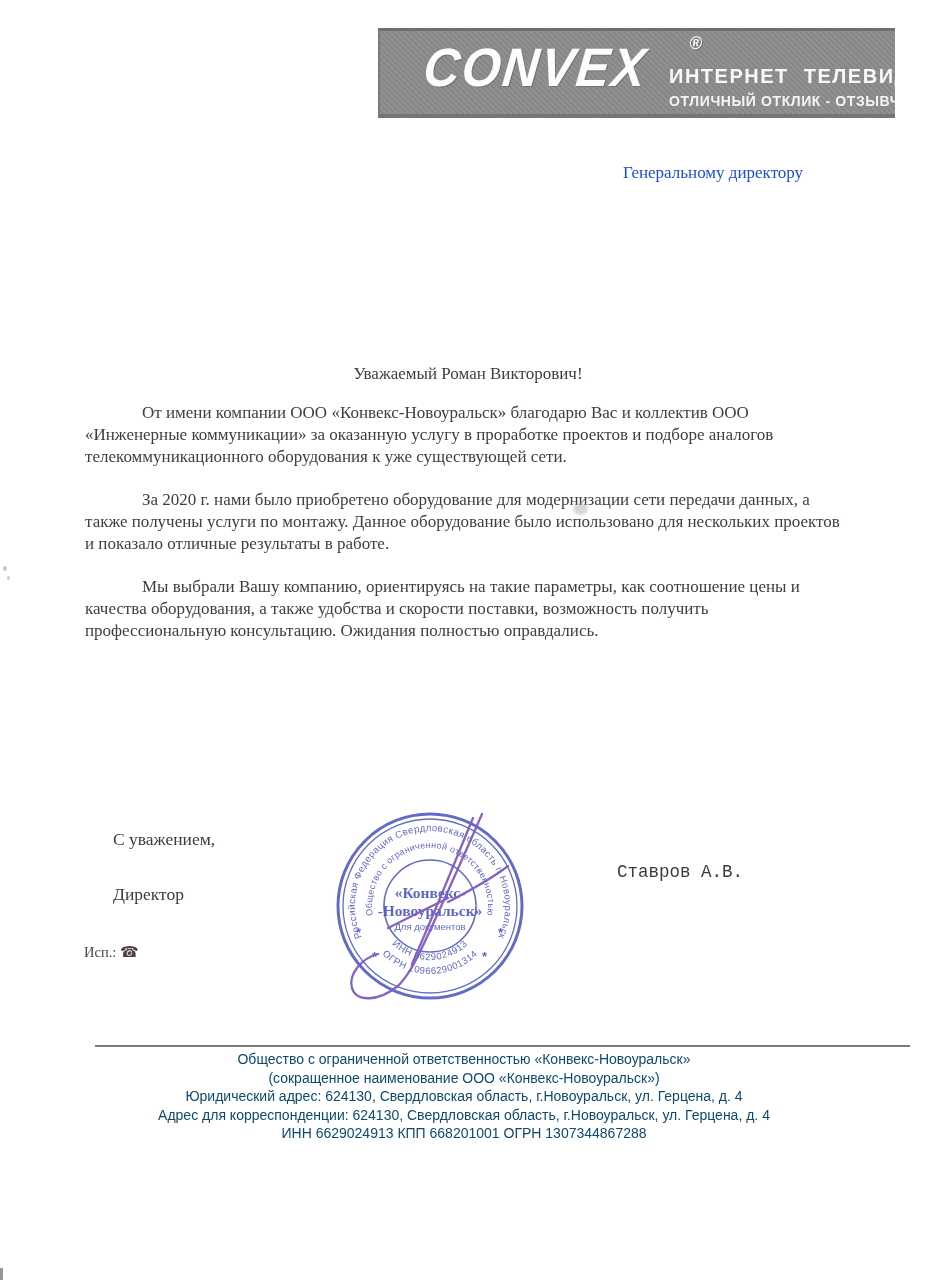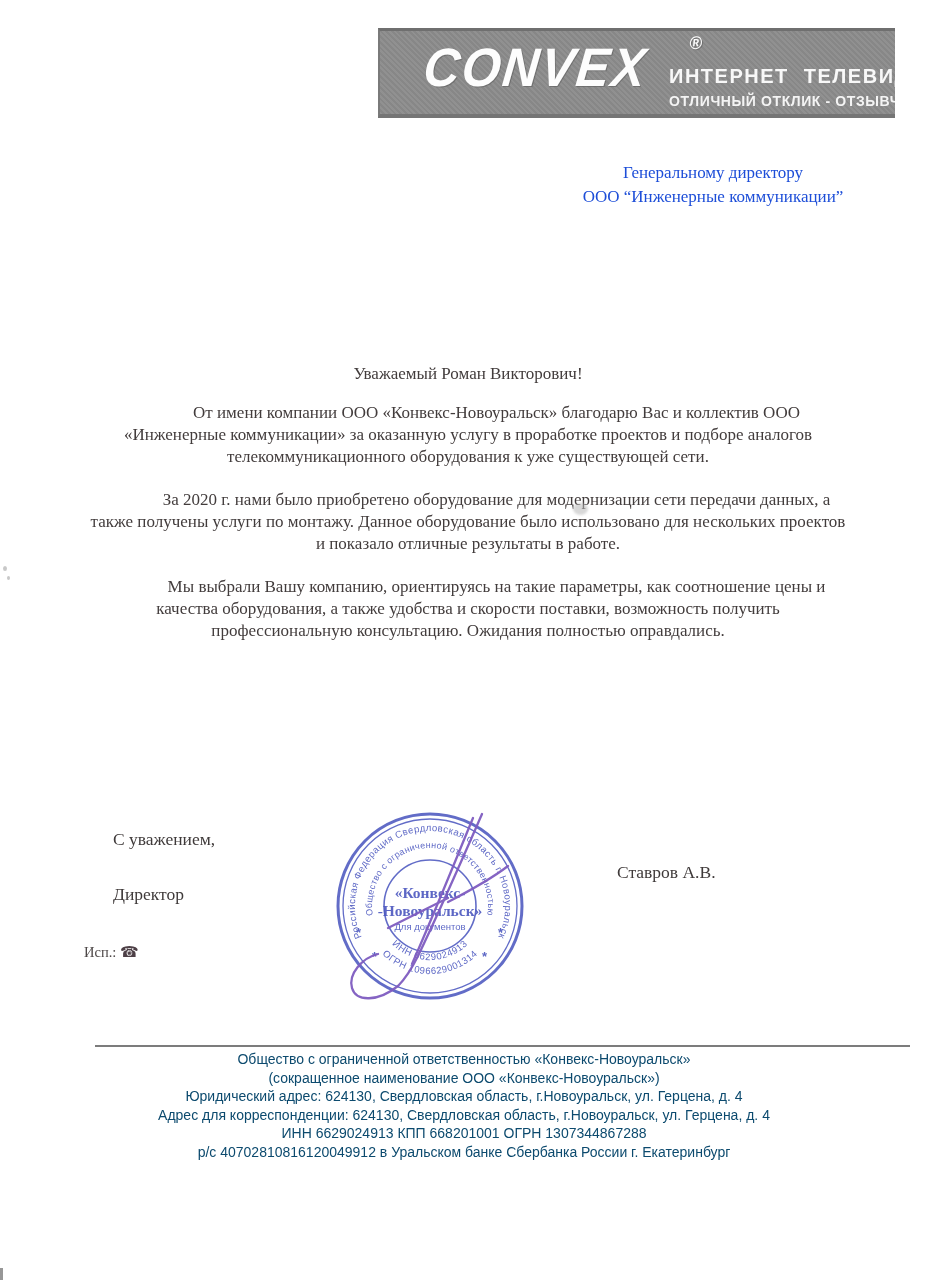--- a/index.html
+++ b/index.html
@@ -53,25 +53,25 @@
   .recipient{
     position:absolute;left:568px;top:161px;width:290px;
     text-align:center;font-size:17px;line-height:24px;color:#1d4ed8;
   }
   
   .letter{
     position:absolute;left:85px;top:347px;width:766px;
     font-size:17px;line-height:22px;color:#423c3c;
   }
   .salutation{text-align:center;margin:16px 0 17px 0;}
-  .letter p{margin:0 0 21px 0;text-indent:57px;text-align:center;}
+  .letter p{margin:0 0 21px 0;text-indent:57px;text-align:left;}
   
   .closing{position:absolute;left:113px;top:829px;font-size:17.5px;text-align:right;}
   .dir-title{position:absolute;left:113px;top:884px;font-size:17.5px;}
-  .sig-name{position:absolute;left:617px;top:862px;font-size:17.5px;}
+  .sig-name{position:absolute;left:617px;top:862px;font-size:17.5px;font-family:Liberation Mono, monospace;}
   .executor{position:absolute;left:84px;top:943px;font-size:14.5px;color:#4d4747;}
   .executor .phone{font-family:"DejaVu Sans", sans-serif;font-size:15px;color:#4d3f46;}
   
   .stamp{position:absolute;left:330px;top:806px;width:200px;height:200px;}
   
   .footer-divider{
     position:absolute;left:95px;top:1045px;width:815px;height:2px;
     background:#5b5b5b;opacity:.8;
   }
   .footer{
@@ -96,21 +96,20 @@
     <div class="logo">
       <span>CONVEX</span>
       <span class="reg-mark">®</span>
     </div>
     <div class="tagline1">ИНТЕРНЕТ ТЕЛЕВИДЕНИ</div>
     <div class="tagline2">ОТЛИЧНЫЙ ОТКЛИК - ОТЗЫВЧИ</div>
   </div>
 
   <div class="recipient">
     <div>Генеральному директору</div>
-    <div>ООО “Инженерные коммуникации”</div>
   </div>
 
   <div class="letter">
     <div class="salutation">Уважаемый Роман Викторович!</div>
     <p>От имени компании ООО «Конвекс-Новоуральск» благодарю Вас и коллектив ООО «Инженерные коммуникации» за оказанную услугу в проработке проектов и подборе аналогов телекоммуникационного оборудования к уже существующей сети.</p>
     <p>За 2020 г. нами было приобретено оборудование для модернизации сети передачи данных, а также получены услуги по монтажу. Данное оборудование было использовано для нескольких проектов и показало отличные результаты в работе.</p>
     <p>Мы выбрали Вашу компанию, ориентируясь на такие параметры, как соотношение цены и качества оборудования, а также удобства и скорости поставки, возможность получить профессиональную консультацию. Ожидания полностью оправдались.</p>
   </div>
 
   <div class="closing">С уважением,</div>
@@ -164,21 +163,20 @@
     </g>
   </svg>
 
   <div class="footer-divider"></div>
   <div class="footer">
     <div>Общество с ограниченной ответственностью «Конвекс-Новоуральск»</div>
     <div>(сокращенное наименование ООО «Конвекс-Новоуральск»)</div>
     <div>Юридический адрес: 624130, Свердловская область, г.Новоуральск, ул. Герцена, д. 4</div>
     <div>Адрес для корреспонденции: 624130, Свердловская область, г.Новоуральск, ул. Герцена, д. 4</div>
     <div>ИНН  6629024913  КПП  668201001  ОГРН 1307344867288</div>
-    <div>р/с 40702810816120049912 в Уральском банке Сбербанка России г. Екатеринбург</div>
   </div>
 
   <div class="speck a"></div>
   <div class="speck b"></div>
   <div class="smudge"></div>
   <div class="corner-mark"></div>
 
 </div>
 
 </body></html>

